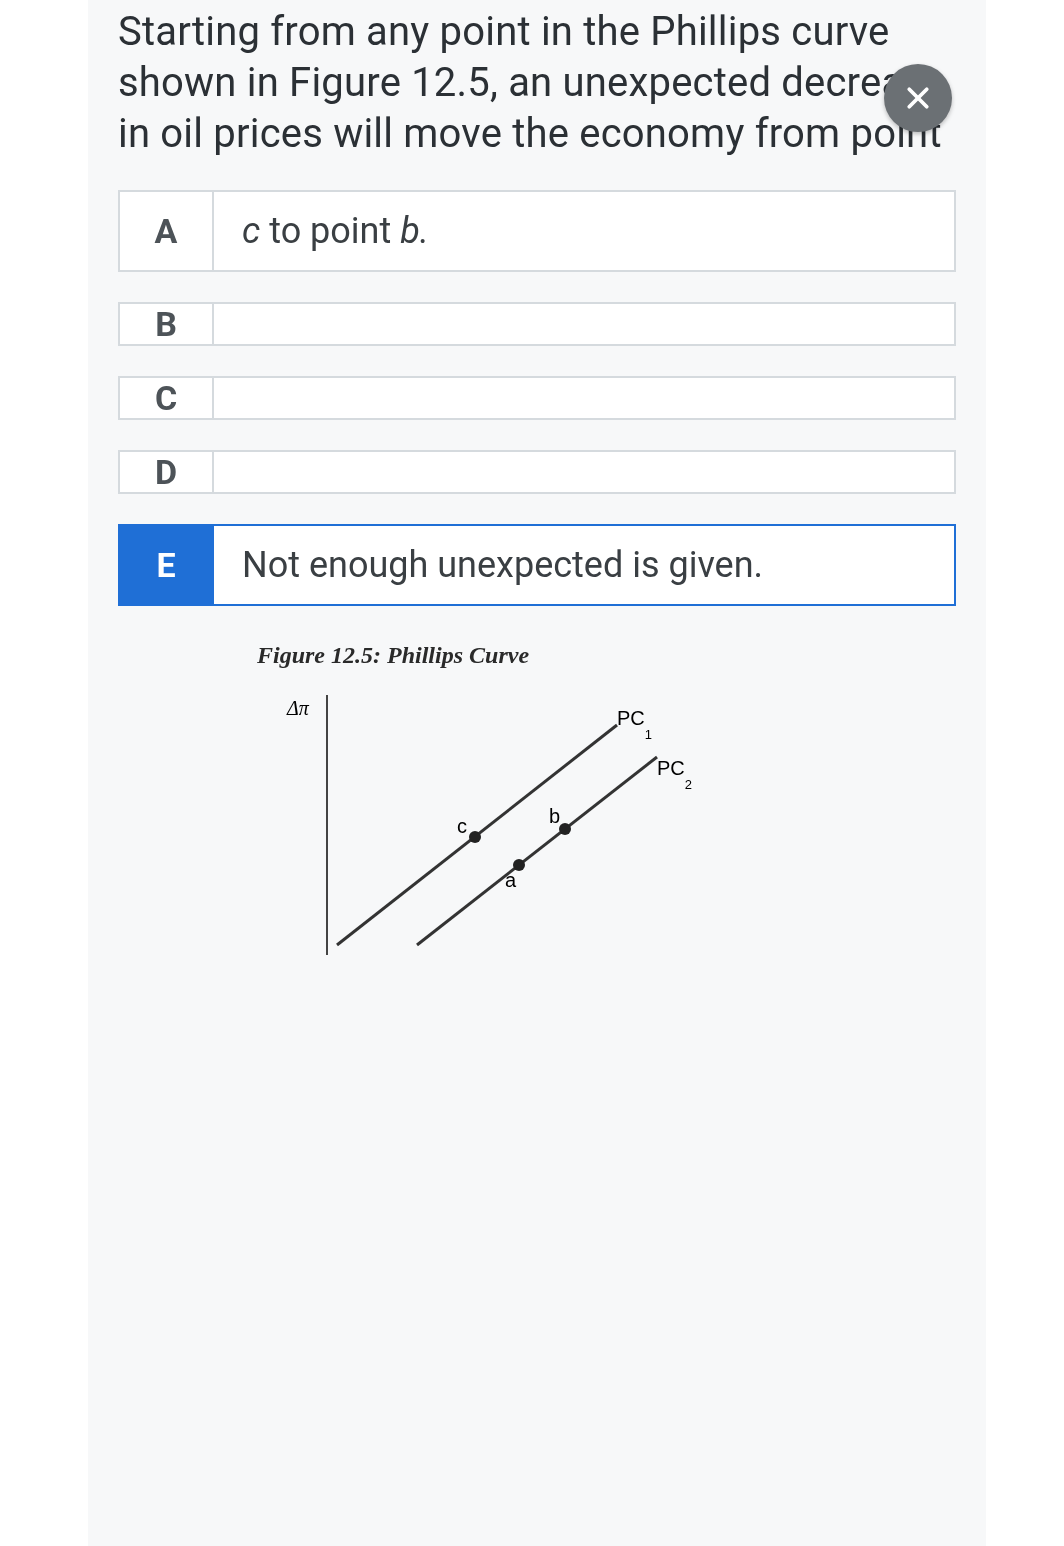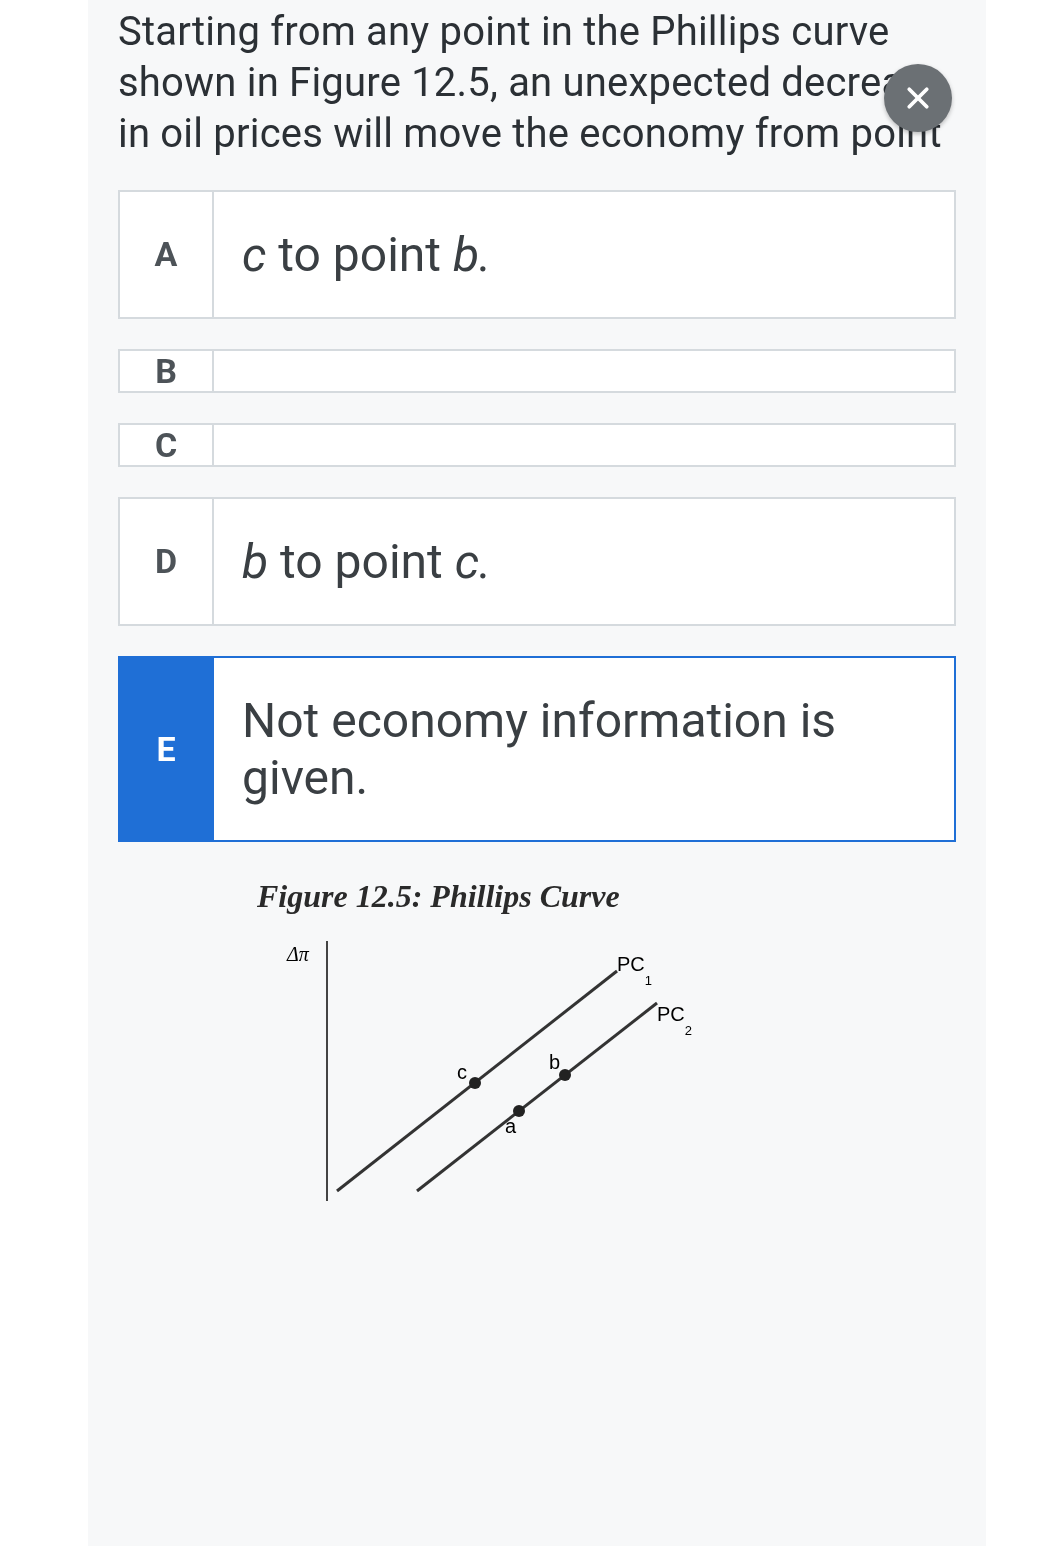--- a/index.html
+++ b/index.html
@@ -7,27 +7,27 @@
   .content{background:#f7f8f9;margin:0 78px 0 88px;padding:0 30px 0 30px;box-sizing:border-box;min-height:100%}
   .question{font-size:40px;line-height:1.28;color:#2b3035;letter-spacing:.2px;padding-top:6px;padding-bottom:30px}
   .close-btn{position:absolute;top:64px;right:112px;width:68px;height:68px;border-radius:50%;
              background:#6b7074;display:flex;align-items:center;justify-content:center;cursor:pointer;
              box-shadow:0 2px 4px rgba(0,0,0,.25)}
   .close-btn svg{width:30px;height:30px}
   .options{display:flex;flex-direction:column;gap:30px}
   .opt{display:flex;align-items:stretch;border:2px solid #d5dade;background:#fff;cursor:pointer}
   .opt .letter{width:92px;display:flex;align-items:center;justify-content:center;
                font-size:34px;font-weight:700;color:#4d5358;border-right:2px solid #d5dade}
-  .opt .text{flex:1;padding:34px 28px;font-size:48px;color:#3a3f43}
+  .opt .text{flex:1;padding:18px 28px;font-size:36px;color:#3a3f43}
   .opt.selected{border-color:#1f6fd6}
   .opt.selected .letter{background:#1f6fd6;color:#fff;border-right-color:#1f6fd6}
   em.var{font-style:italic}
   .figure-wrap{margin:36px auto 0 auto;width:560px}
   .fig-title{font-family:Georgia,'Times New Roman',serif;font-style:italic;font-weight:700;
-             font-size:32px;color:#2a2a2a;margin-bottom:16px}
+             font-size:24px;color:#2a2a2a;margin-bottom:16px}
   .axis-lbl{font-family:Georgia,'Times New Roman',serif;font-style:italic;font-size:20px;color:#444}
   .curve-lbl{font-family:Arial,sans-serif;font-size:20px;color:#3a3a3a}
   .point-lbl{font-family:Arial,sans-serif;font-size:20px;color:#3a3a3a}
   .sub{font-size:.65em;baseline-shift:sub}
 </style>
 </head>
 <body>
 
 <div class="page">
   <div class="content">
@@ -49,27 +49,24 @@
         </div>
       </div>
       <div class="opt">
         <div class="letter">B</div>
       </div>
       <div class="opt">
         <div class="letter">C</div>
       </div>
       <div class="opt">
         <div class="letter">D</div>
-        <div class="text">
-          <em class="var">b</em><span> to point </span><em class="var">c.</em>
-        </div>
       </div>
       <div class="opt selected">
         <div class="letter">E</div>
-        <div class="text">Not economy information is given.</div>
+        <div class="text">Not enough unexpected is given.</div>
       </div>
     </div>
 
     <div class="figure-wrap">
       <div class="fig-title">Figure 12.5: Phillips Curve</div>
       <svg width="520" height="280" viewBox="0 0 520 280">
 
         <line x1="70" y1="10" x2="70" y2="270" stroke="#444" stroke-width="2"></line>
 
         <line x1="80" y1="260" x2="360" y2="40" stroke="#333" stroke-width="3"></line>

